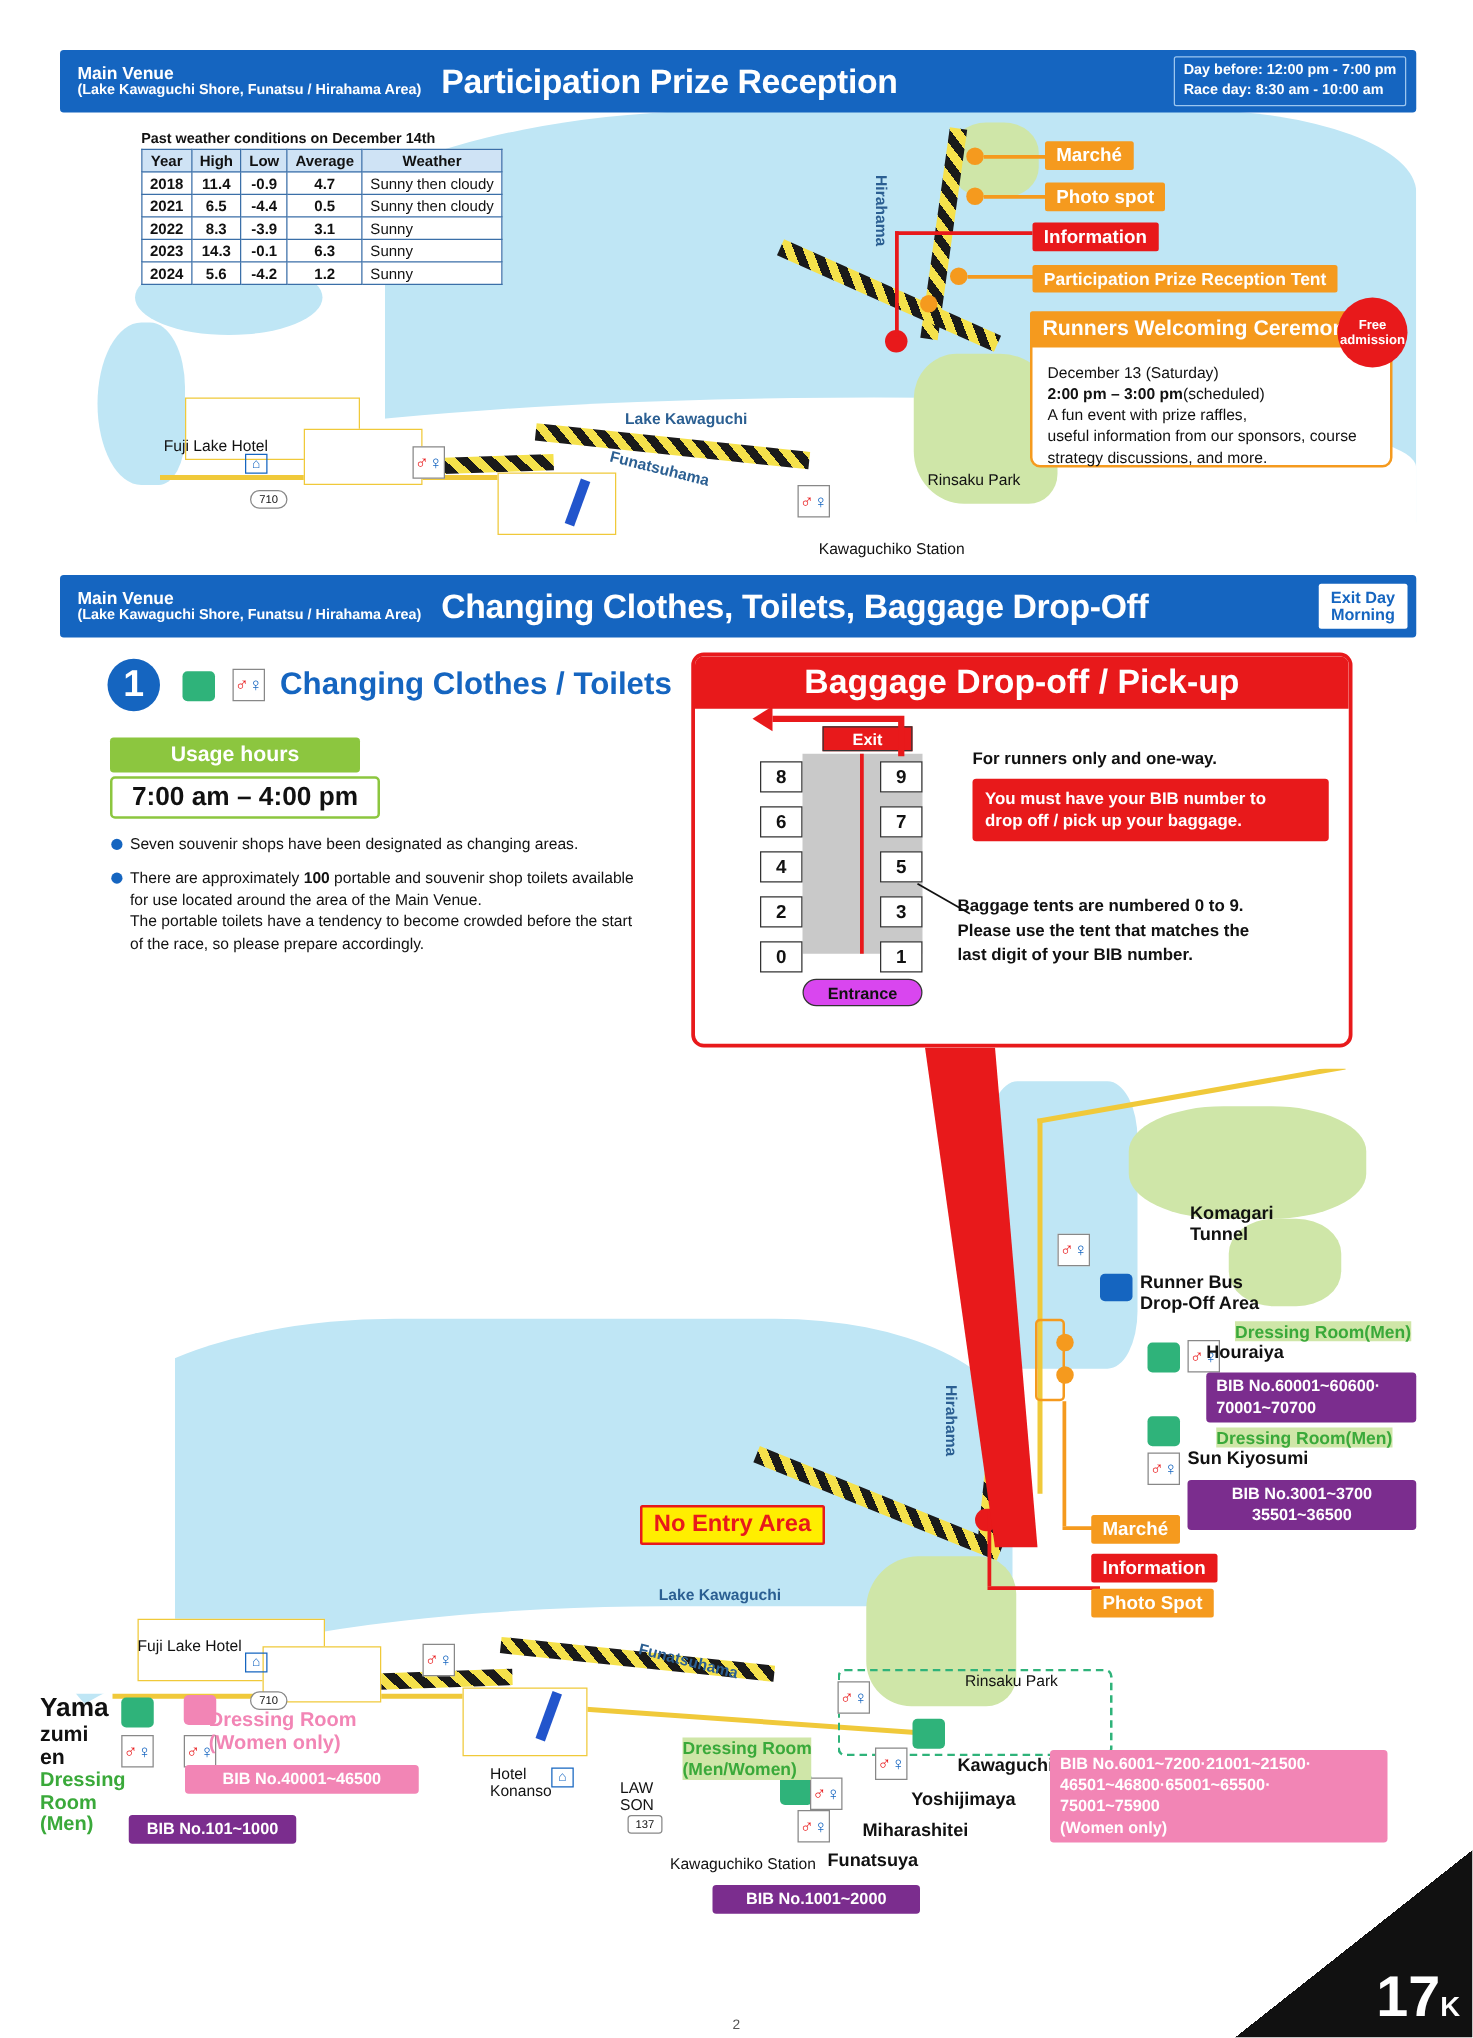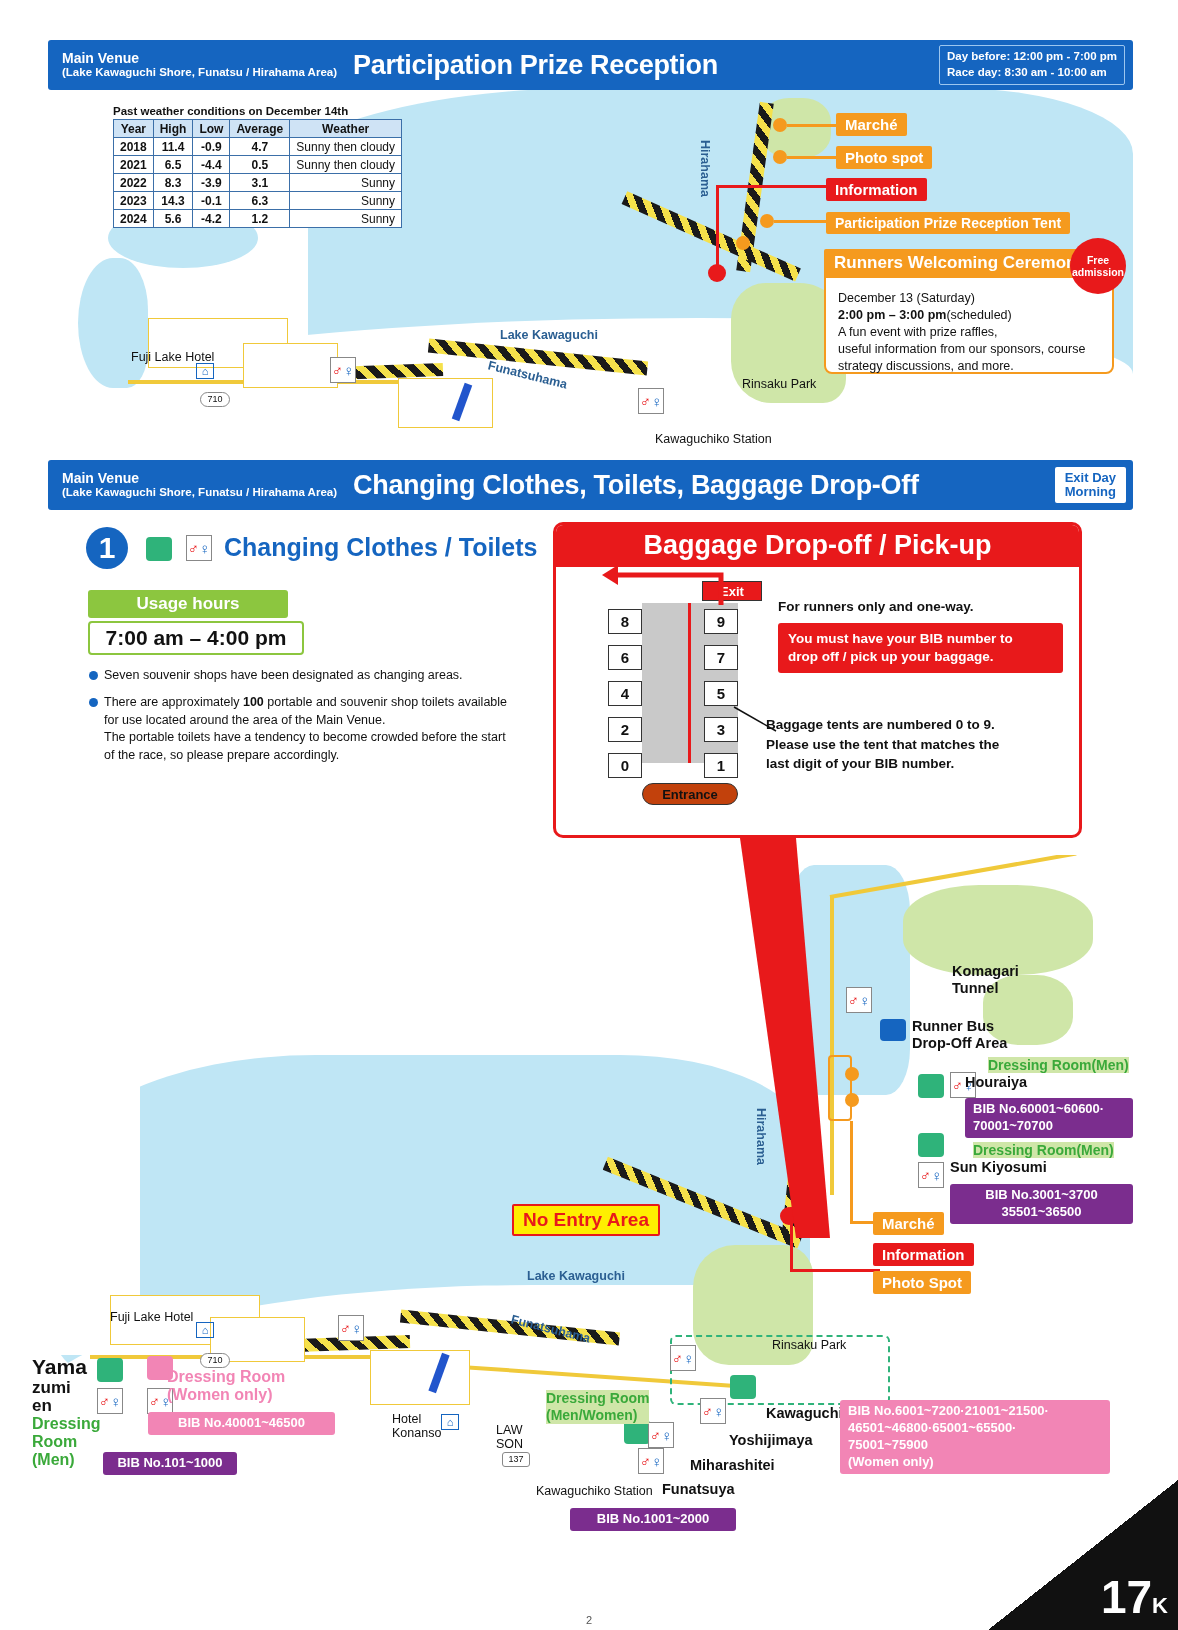--- a/index.html
+++ b/index.html
@@ -52,21 +52,21 @@
 
   
   .wtbl-wrap { position:absolute; }
   .wtbl-title { font-size:11.5px; font-weight:bold; color:#111; margin-bottom:2px; }
   table.wtbl { border-collapse:collapse; background:#fff; }
   table.wtbl th, table.wtbl td {
     border:1px solid #3b6fa8; font-size:12px; padding:1px 6px; text-align:center;
     font-weight:bold; color:#111; height:18px;
   }
   table.wtbl th { background:#cfe3f5; }
-  table.wtbl td.wx { text-align:right; font-weight:normal; }
+  table.wtbl td.wx { text-align:left; font-weight:normal; }
 
   
   .lbl {
     position:absolute; font-weight:bold; color:#fff; font-size:15px;
     padding:3px 9px; white-space:nowrap; border-radius:2px;
   }
   .lbl.orange { background:#f59a1e; }
   .lbl.red    { background:#e8191b; }
   .lbl.yellow { background:#ffee00; color:#e8191b; font-size:19px; font-weight:bold;
                 border:2px solid #e8191b; }
@@ -126,21 +126,21 @@
     position:absolute; width:34px; height:25px; border:1.5px solid #333; background:#fff;
     font-size:15px; font-weight:bold; display:flex; align-items:center; justify-content:center;
   }
   .tentpath { position:absolute; background:#c9c9c9; }
   .tentline { position:absolute; background:#e8191b; width:3px; }
   .exitbox, .entbox {
     position:absolute; border:1.5px solid #333; font-size:13px; font-weight:bold;
     display:flex; align-items:center; justify-content:center;
   }
   .exitbox { background:#e8191b; color:#fff; }
-  .entbox  { background:#c2410c; color:#111;border-radius:11px; }
+  .entbox  { background:#d946ef; color:#111;border-radius:11px; }
   .redwarn {
     position:absolute; background:#e8191b; color:#fff; font-size:13.5px; font-weight:bold;
     padding:7px 10px; border-radius:3px; line-height:1.35;
   }
   .ptxt { position:absolute; font-size:13.5px; line-height:1.45; }
   .ptxt.just { text-align:justify; }
 
   
   .notebox {
     position:absolute; border:2px solid #1565c0; border-radius:6px; background:#fff;
@@ -361,21 +361,21 @@
     <span>for use located around the area of the Main Venue.</span><br>
     <span>The portable toilets have a tendency to become crowded before the start</span><br>
     <span>of the race, so please prepare accordingly.</span>
   </div>
 
   <div class="redpanel" style="left:553px;top:522px;width:529px;height:316px;">
     <div class="ptitle">Baggage Drop-off / Pick-up</div>
 
     <div class="tentpath" style="left:86px;top:78px;width:96px;height:160px;"></div>
     <div class="tentline" style="left:132px;top:78px;height:160px;"></div>
-    <div class="exitbox" style="left:102px;top:56px;width:60px;height:20px;margin-left:44px;">Exit</div>
+    <div class="exitbox" style="left:102px;top:56px;width:72px;height:20px;">Exit</div>
     <div class="entbox" style="left:86px;top:258px;width:96px;height:22px;">Entrance</div>
 
     <div class="tentgrid" id="tents-left" style="left:52px;top:84px;">
         <div class="tentbox" style="top: 0px; left: 0px;">8</div>
         <div class="tentbox" style="top: 36px; left: 0px;">6</div>
         <div class="tentbox" style="top: 72px; left: 0px;">4</div>
         <div class="tentbox" style="top: 108px; left: 0px;">2</div>
         <div class="tentbox" style="top: 144px; left: 0px;">0</div>
       </div>
     <div class="tentgrid" id="tents-right" style="left:148px;top:84px;">

